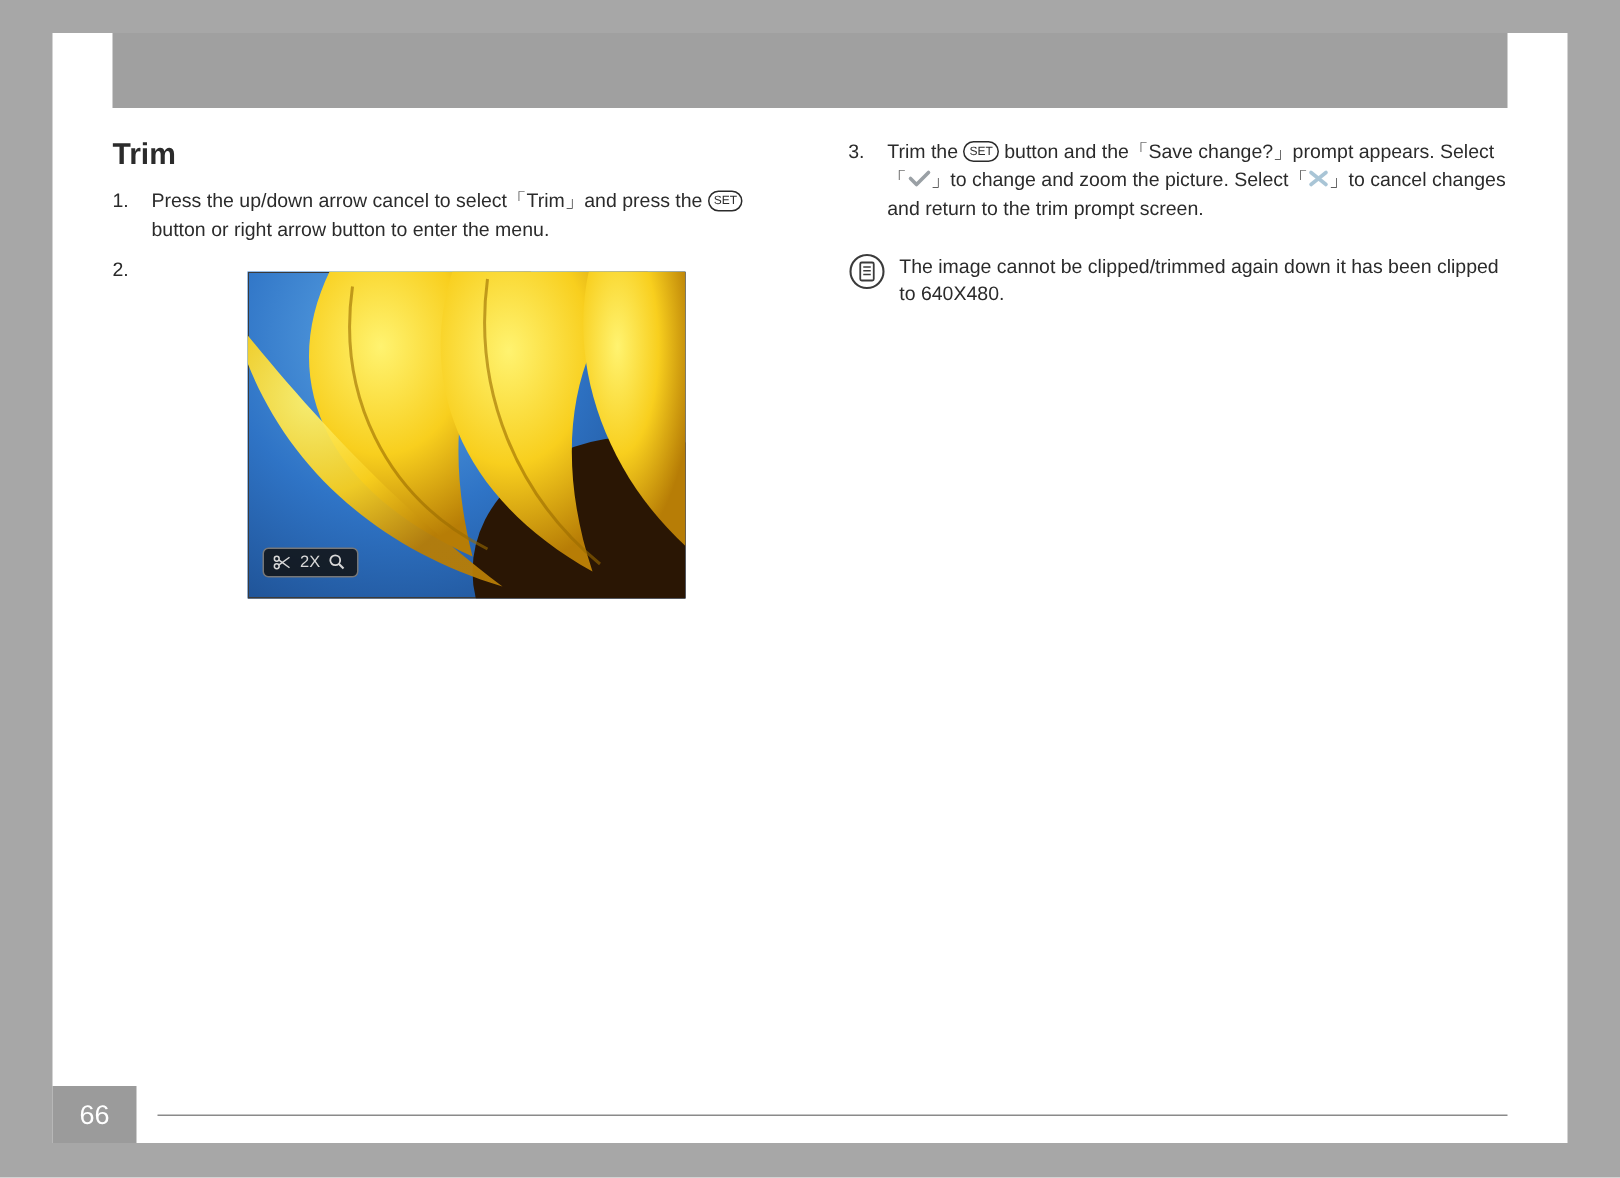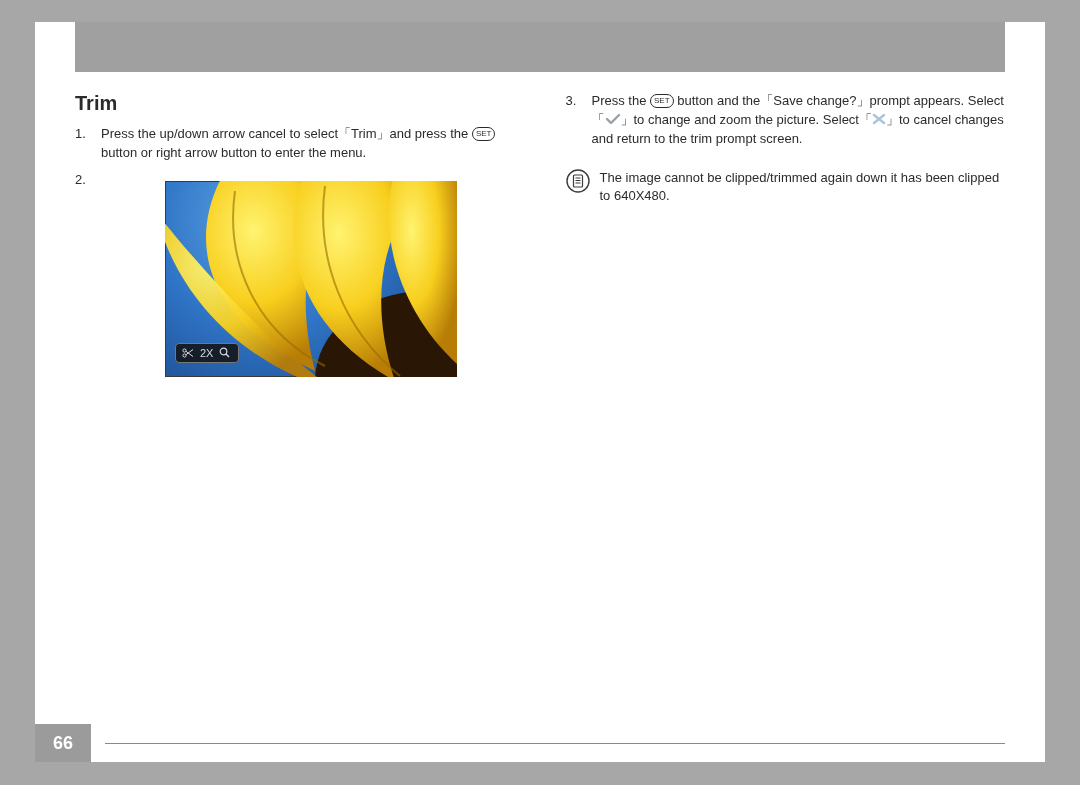--- a/index.html
+++ b/index.html
@@ -84,21 +84,21 @@
     line-height: 1.45;
     margin-top: 20px;
   }
   .note-icon {
     flex: 0 0 auto;
   }
   
   .preview-wrap {
     margin: 18px 0 0 90px;
     width: 292px;
-    height: 196px;
+    height: 218px;
     position: relative;
     background: radial-gradient(circle at 35% 20%, #5fa8e6 0%, #2f74c6 45%, #163f7a 100%);
     overflow: hidden;
     box-shadow: 0 0 0 1px #3a3a3a inset;
   }
   .preview-wrap svg.petals {
     position: absolute;
     inset: 0;
   }
   .zoom-badge {
@@ -129,21 +129,21 @@
     left: 0;
     bottom: 0;
     width: 56px;
     height: 38px;
     background: #9b9b9b;
     color: #ffffff;
     font-size: 18px;
     display: flex;
     align-items: center;
     justify-content: center;
-    font-weight: 700;
+    font-weight: 400;
   }
   .footer-rule {
     position: absolute;
     left: 70px;
     right: 40px;
     top: 19px;
     height: 0;
     border-top: 1px solid #8a8a8a;
   }
 </style>
@@ -202,21 +202,21 @@
             <line x1="7" y1="7" x2="10" y2="10" stroke="#d8d8d8" stroke-width="1.4"></line>
           </svg>
         </div>
       </div>
     </div>
 
     <div class="col">
       <ol class="steps">
         <li>
           <span class="num">3.</span>
-          <span>Press the </span><span class="set-btn">SET</span><span> button and the「Save change?」prompt appears. Select「</span><svg class="inline-icon" width="16" height="12" viewBox="0 0 16 12">
+          <span>Trim the </span><span class="set-btn">SET</span><span> button and the「Save change?」prompt appears. Select「</span><svg class="inline-icon" width="16" height="12" viewBox="0 0 16 12">
               <polyline points="2,6 6,10 14,2" fill="none" stroke="#9aa0a5" stroke-width="2.4" stroke-linecap="round" stroke-linejoin="round"></polyline>
             </svg><span>」to change and zoom the picture. Select「</span><svg class="inline-icon" width="14" height="12" viewBox="0 0 14 12">
               <line x1="2" y1="2" x2="12" y2="10" stroke="#a9c5d6" stroke-width="2.4" stroke-linecap="round"></line>
               <line x1="12" y1="2" x2="2" y2="10" stroke="#a9c5d6" stroke-width="2.4" stroke-linecap="round"></line>
             </svg><span>」to cancel changes and return to the trim prompt screen.</span>
         </li>
       </ol>
 
       <div class="note-row">
         <svg class="note-icon" width="24" height="24" viewBox="0 0 24 24">

